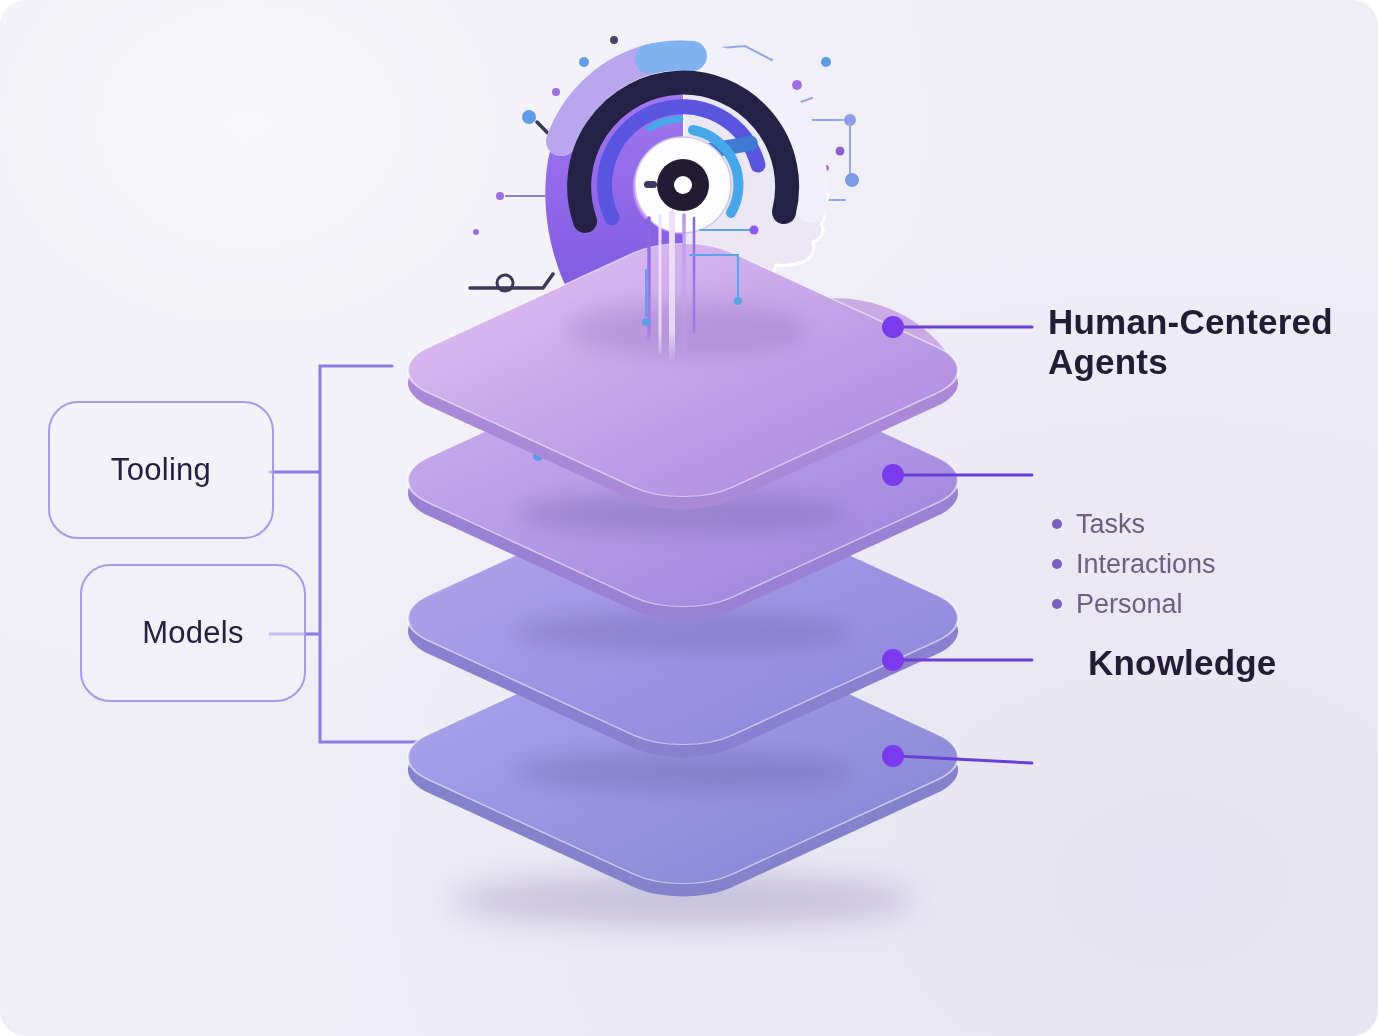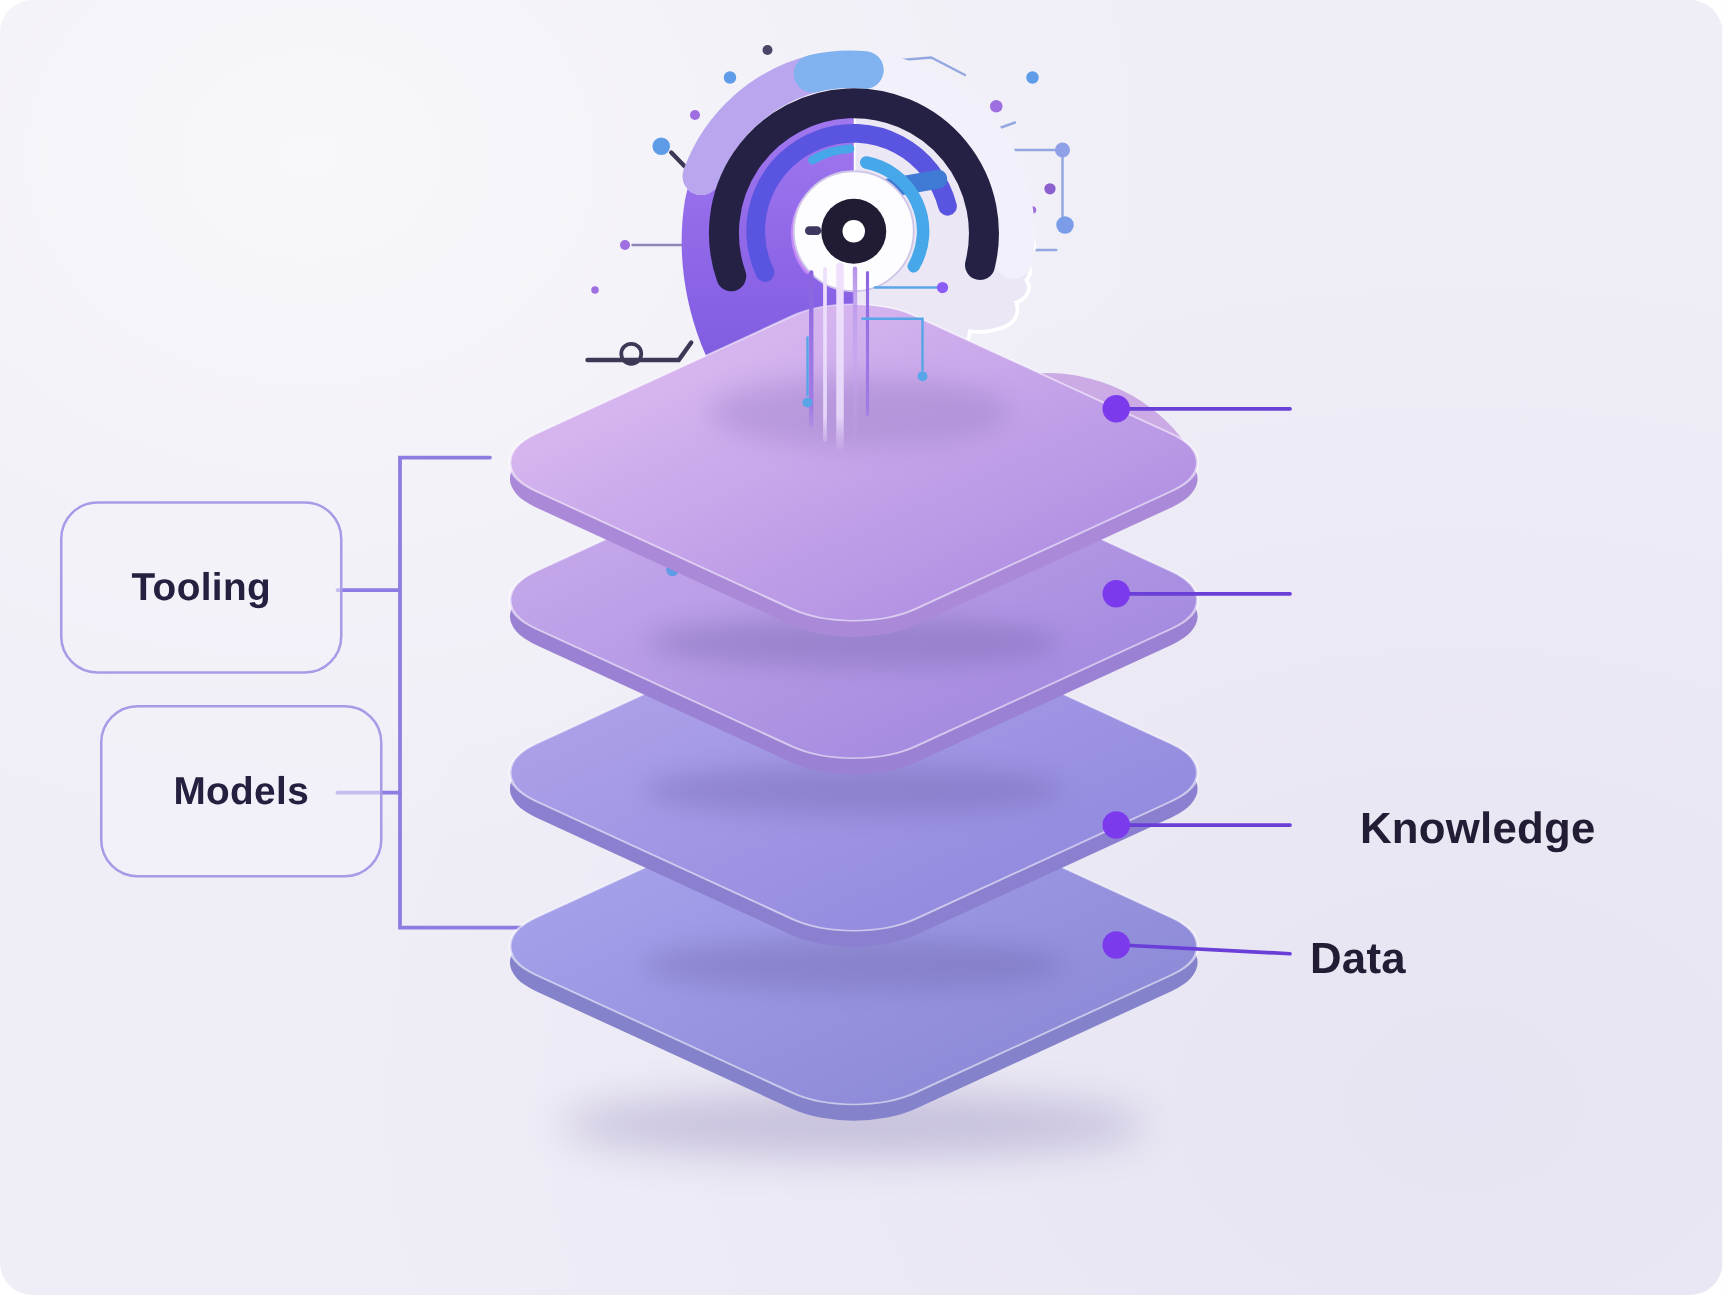--- a/index.html
+++ b/index.html
@@ -6,21 +6,21 @@
   .page{position:relative;width:1378px;height:1036px;background:#ffffff;overflow:hidden;
         font-family:"Liberation Sans","DejaVu Sans",sans-serif;}
   .canvas{position:absolute;inset:0;border-radius:26px;overflow:hidden;
           background:
             radial-gradient(ellipse at 18% 12%, rgba(255,255,255,.55) 0%, rgba(255,255,255,0) 45%),
             radial-gradient(ellipse at 85% 85%, rgba(226,222,240,.6) 0%, rgba(226,222,240,0) 55%),
             #efedf6;}
   svg.diagram{position:absolute;left:0;top:0;}
   .side-box{position:absolute;width:222px;height:134px;border:2px solid #a89ae6;border-radius:30px;
             background:rgba(244,242,250,.55);display:flex;align-items:center;justify-content:center;}
-  .side-box .lbl{font-size:31px;font-weight:700;letter-spacing:.3px;}
+  .side-box .lbl{font-size:31px;font-weight:400;letter-spacing:.3px;}
   .layer-label{position:absolute;font-weight:700;font-size:35px;line-height:40px;letter-spacing:.2px;}
   .bullets{position:absolute;display:flex;flex-direction:column;gap:0;}
   .bullet-row{display:flex;align-items:center;height:40px;font-size:27px;}
   .bullet-dot{width:10px;height:10px;border-radius:50%;margin-right:14px;flex:0 0 auto;}
 </style>
 </head>
 <body>
 
 <div class="page">
   <div class="canvas">
@@ -236,16 +236,30 @@
       </g>
     </svg>
 
     <div class="side-box" style="left:48px;top:401px;">
       <span class="lbl" style="color: rgb(38, 32, 64);">Tooling</span>
     </div>
     <div class="side-box" style="left:48px;top:564px;margin-left:32px;">
       <span class="lbl" style="color: rgb(38, 32, 64);">Models</span>
     </div>
 
+    <div class="layer-label" style="left: 1048px; top: 302px; width: 312px; color: rgb(34, 28, 52);">Human-Centered Agents</div>
+    <div class="bullets" style="left:1052px;top:504px;">
+      <div class="bullet-row">
+        <span class="bullet-dot" style="background: rgb(122, 94, 194);"></span>
+        <span style="color: rgb(107, 96, 128);">Tasks</span>
+      </div>
+      <div class="bullet-row">
+        <span class="bullet-dot" style="background: rgb(122, 94, 194);"></span>
+        <span style="color: rgb(107, 96, 128);">Interactions</span>
+      </div>
+      <div class="bullet-row">
+        <span class="bullet-dot" style="background: rgb(122, 94, 194);"></span>
+        <span style="color: rgb(107, 96, 128);">Personal</span>
+      </div>
+    </div>
     <div class="layer-label" style="left: 1088px; top: 643px; width: 320px; color: rgb(34, 28, 52);">Knowledge</div>
-    <div class="layer-label" style="left: 1048px; top: 747px; width: 320px; color: rgb(34, 28, 52);">Data</div>
   </div>
 </div>
 
 </body></html>

